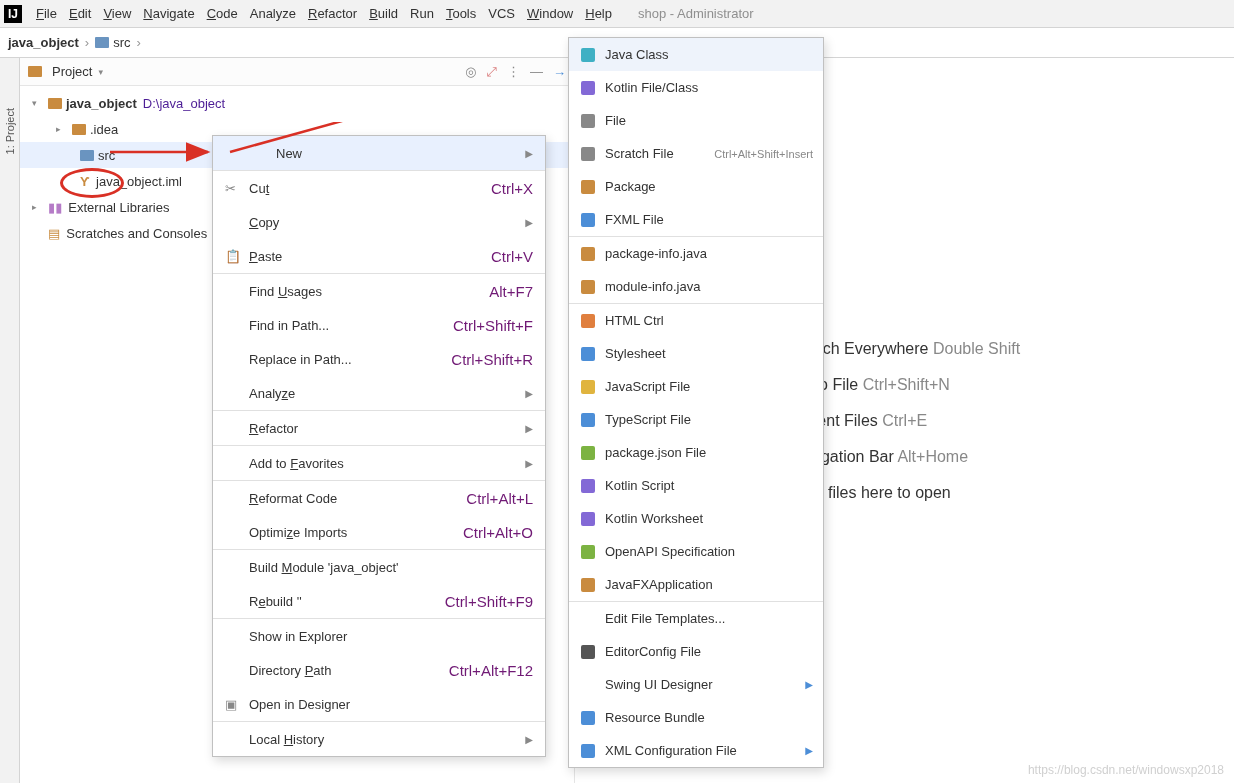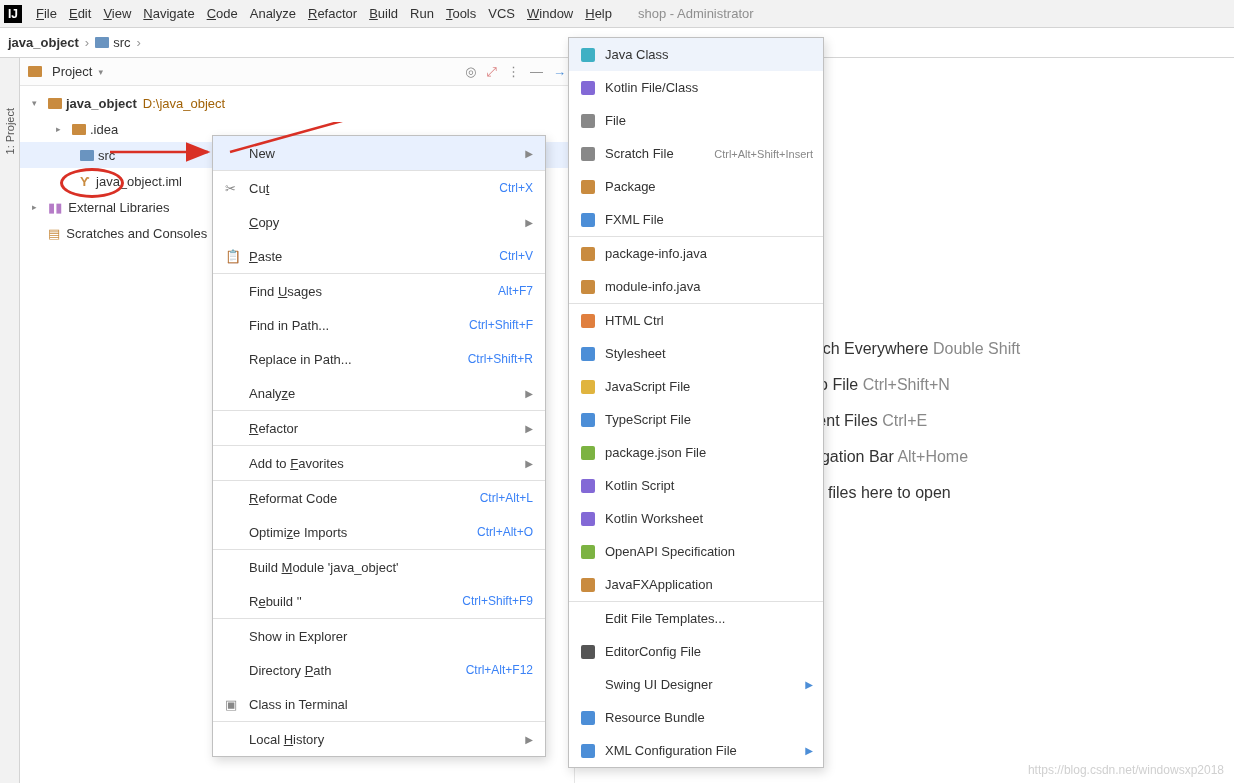--- a/index.html
+++ b/index.html
@@ -18,34 +18,34 @@
 .left-gutter { width: 20px; background: #f2f2f2; border-right: 1px solid #d4d4d4; display: flex; flex-direction: column; align-items: center; padding-top: 50px; }
 .gutter-text { writing-mode: vertical-rl; transform: rotate(180deg); color: #555; font-size: 11px; }
 .project-panel { width: 555px; background: #fff; border-right: 1px solid #e5e5e5; position: relative; }
 .panel-header { height: 28px; display: flex; align-items: center; padding: 0 8px; border-bottom: 1px solid #e5e5e5; background: #fcfcfc; }
 .panel-title { display: flex; align-items: center; gap: 6px; }
 .panel-tools { margin-left: auto; display: flex; gap: 10px; color: #888; }
 .panel-tools span { cursor: pointer; }
 .tree { padding: 4px 0; }
 .tree-row { display: flex; align-items: center; height: 26px; padding-left: 12px; cursor: pointer; }
 .tree-row .expander { width: 12px; color: #888; font-size: 9px; margin-right: 4px; }
-.tree-row .dim { color: #a16207; margin-left: 6px; }
+.tree-row .dim { color: #4c1d95; margin-left: 6px; }
 .indent-1 { padding-left: 36px; }
 .indent-2 { padding-left: 60px; }
 .tree-row.selected { background: #e8f0fe; }
 .red-circle { position: absolute; border: 3px solid #d93025; border-radius: 50%; }
 .arrow-svg { position: absolute; pointer-events: none; }
 .main-area { flex: 1; display: flex; flex-direction: column; align-items: center; justify-content: center; gap: 18px; }
 .hint { color: #333; font-size: 16px; }
 .hint .shortcut { color: #888; }
 .context-menu { position: absolute; background: #fff; border: 1px solid #c0c0c0; box-shadow: 2px 4px 10px rgba(0,0,0,0.15); width: 334px; }
 .ctx-item { height: 34px; display: flex; align-items: center; padding: 0 12px; cursor: pointer; position: relative; }
-.ctx-item.highlighted { background: #e8f0fe; }
+.ctx-item.highlighted { background: #e8f0fe; gap: 27px; }
 .ctx-item .ci-icon { width: 18px; margin-right: 6px; display: inline-flex; color: #888; }
-.ctx-item .ci-shortcut { margin-left: auto; color: #3b82f6; font-size: 12px; }
+.ctx-item .ci-shortcut { margin-left: auto; color: #701a75; font-size: 15px; }
 .ctx-item .ci-arrow { margin-left: auto; color: #888; font-size: 10px; }
 .ctx-sep { height: 1px; background: #e0e0e0; margin: 0; }
 .submenu { position: absolute; background: #fff; border: 1px solid #c0c0c0; box-shadow: 2px 4px 10px rgba(0,0,0,0.15); width: 256px; }
 .sub-item { height: 33px; display: flex; align-items: center; padding: 0 10px; cursor: pointer; }
 .sub-item.highlighted { background: #eef3fb; }
 .sub-item .si-icon { width: 18px; margin-right: 8px; display:inline-flex; align-items:center; justify-content:center; }
 .sub-item .si-shortcut { margin-left: auto; color: #888; font-size: 11px; }
 .sub-item .si-arrow { margin-left: auto; color: #4c8ed7; font-size: 10px; }
 .watermark { position: absolute; bottom: 6px; right: 10px; color: #d0d0d0; font-size: 12px; }
 .iconbox { width:14px; height:14px; border-radius:2px; display:inline-block; }
@@ -228,21 +228,21 @@
       <span class="ci-icon"></span>
       <span>Show in Explorer</span>
     </div>
     <div class="ctx-item">
       <span class="ci-icon"></span>
       <span>Directory <u>P</u>ath</span>
       <span class="ci-shortcut">Ctrl+Alt+F12</span>
     </div>
     <div class="ctx-item">
       <span class="ci-icon">▣</span>
-      <span>Class in Terminal</span>
+      <span>Open in Designer</span>
     </div>
     <div class="ctx-sep"></div>
     <div class="ctx-item">
       <span class="ci-icon"></span>
       <span>Local <u>H</u>istory</span>
       <span class="ci-arrow">▶</span>
     </div>
   </div>
 
 <div class="submenu" id="submenu" style="left:568px; top:37px;">

